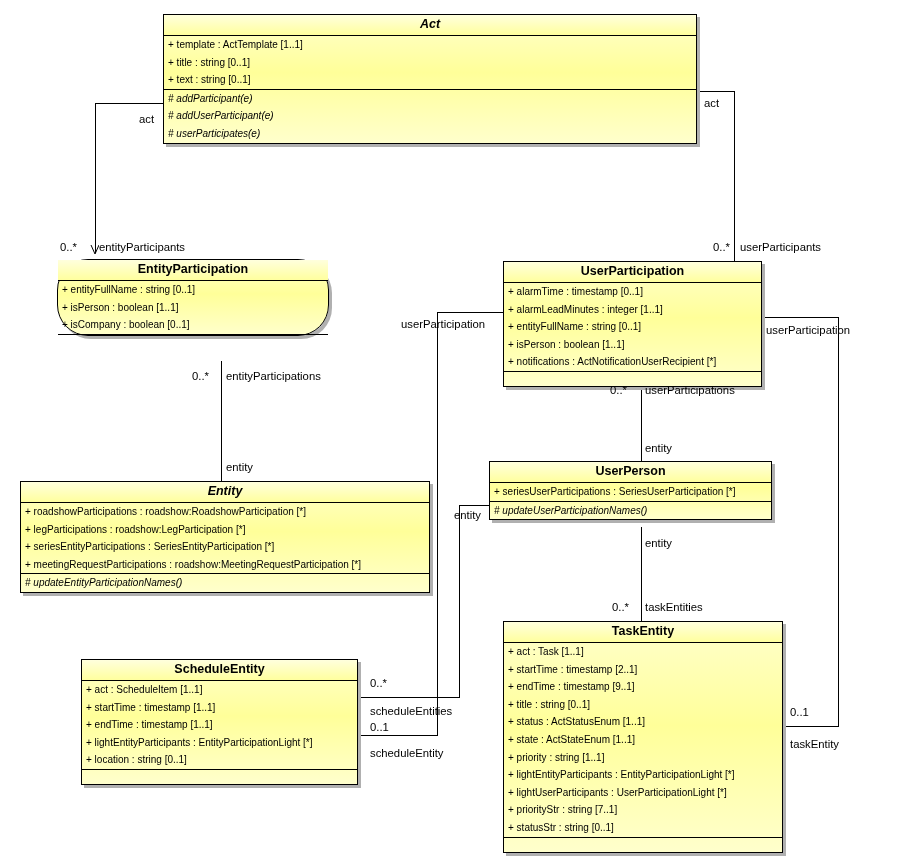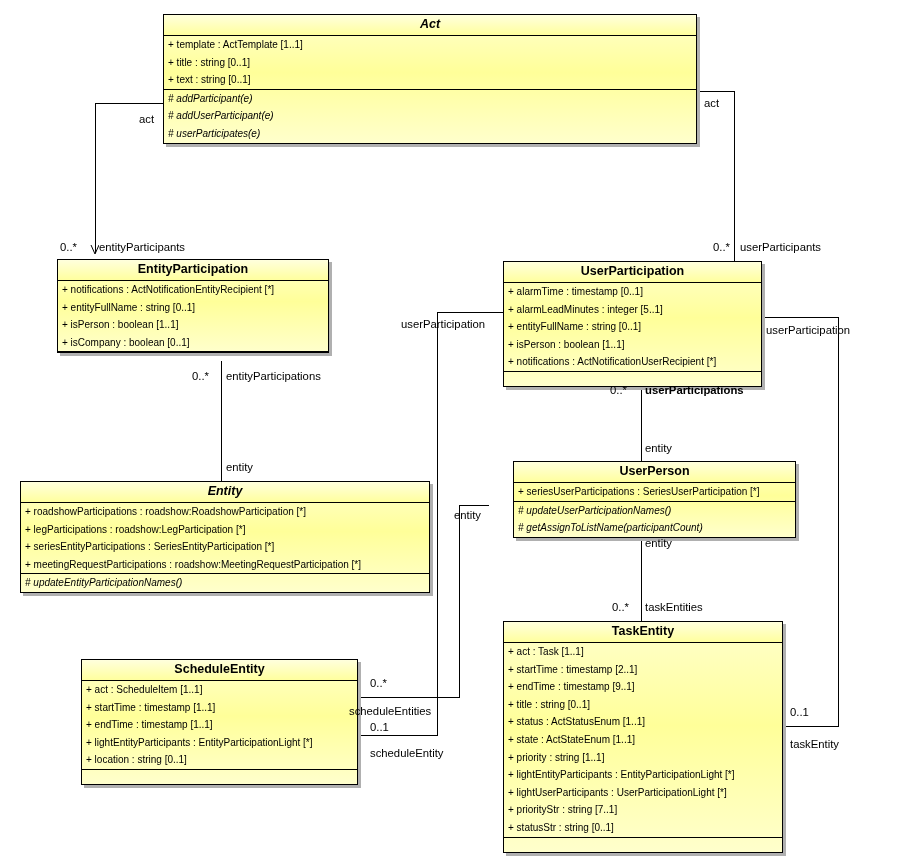--- a/index.html
+++ b/index.html
@@ -63,63 +63,61 @@
       <div class="feat">+ title : string [0..1]</div>
       <div class="feat">+ text : string [0..1]</div>
     </div>
     <div class="compartment last">
       <div class="feat"># addParticipant(e)</div>
       <div class="feat"># addUserParticipant(e)</div>
       <div class="feat"># userParticipates(e)</div>
     </div>
   </div>
 
-  <div class="uml" style="left:57px;top:259px;width:272px;">
+  <div class="uml" style="left:57px;top:259px;width:272px;border-radius:31px;">
     <div class="title">EntityParticipation</div>
     <div class="compartment">
-      <div class="feat">+ notifications : ActNotificationEntityRecipient [*]</div>
       <div class="feat">+ entityFullName : string [0..1]</div>
       <div class="feat">+ isPerson : boolean [1..1]</div>
       <div class="feat">+ isCompany : boolean [0..1]</div>
     </div>
   </div>
 
   <div class="uml" style="left:503px;top:261px;width:259px;">
     <div class="title">UserParticipation</div>
     <div class="compartment">
       <div class="feat">+ alarmTime : timestamp [0..1]</div>
-      <div class="feat">+ alarmLeadMinutes : integer [5..1]</div>
+      <div class="feat">+ alarmLeadMinutes : integer [1..1]</div>
       <div class="feat">+ entityFullName : string [0..1]</div>
       <div class="feat">+ isPerson : boolean [1..1]</div>
       <div class="feat">+ notifications : ActNotificationUserRecipient [*]</div>
     </div>
     <div class="compartment last empty"></div>
   </div>
 
   <div class="uml" style="left:20px;top:481px;width:410px;">
     <div class="title abstract">Entity</div>
     <div class="compartment">
       <div class="feat">+ roadshowParticipations : roadshow:RoadshowParticipation [*]</div>
       <div class="feat">+ legParticipations : roadshow:LegParticipation [*]</div>
       <div class="feat">+ seriesEntityParticipations : SeriesEntityParticipation [*]</div>
       <div class="feat">+ meetingRequestParticipations : roadshow:MeetingRequestParticipation [*]</div>
     </div>
     <div class="compartment last">
       <div class="feat"># updateEntityParticipationNames()</div>
     </div>
   </div>
 
-  <div class="uml" style="left:489px;top:461px;width:283px;margin-left:24px;">
+  <div class="uml" style="left:489px;top:461px;width:283px;">
     <div class="title">UserPerson</div>
     <div class="compartment">
       <div class="feat">+ seriesUserParticipations : SeriesUserParticipation [*]</div>
     </div>
     <div class="compartment last">
       <div class="feat"># updateUserParticipationNames()</div>
-      <div class="feat"># getAssignToListName(participantCount)</div>
     </div>
   </div>
 
   <div class="uml" style="left:81px;top:659px;width:277px;">
     <div class="title">ScheduleEntity</div>
     <div class="compartment">
       <div class="feat">+ act : ScheduleItem [1..1]</div>
       <div class="feat">+ startTime : timestamp [1..1]</div>
       <div class="feat">+ endTime : timestamp [1..1]</div>
       <div class="feat">+ lightEntityParticipants : EntityParticipationLight [*]</div>
@@ -153,32 +151,32 @@
   <div class="edgelabel" style="left:99px;top:241px;">entityParticipants</div>
 
   <div class="edgelabel" style="left:713px;top:241px;">0..*</div>
   <div class="edgelabel" style="left:740px;top:241px;">userParticipants</div>
 
   <div class="edgelabel" style="left:192px;top:370px;">0..*</div>
   <div class="edgelabel" style="left:226px;top:370px;">entityParticipations</div>
   <div class="edgelabel" style="left:226px;top:461px;">entity</div>
 
   <div class="edgelabel" style="left:610px;top:384px;">0..*</div>
-  <div class="edgelabel" style="left:645px;top:384px;font-weight:bold;">userParticipations</div>
+  <div class="edgelabel" style="left:645px;top:384px;">userParticipations</div>
   <div class="edgelabel" style="left:645px;top:442px;">entity</div>
 
   <div class="edgelabel" style="left:645px;top:537px;">entity</div>
   <div class="edgelabel" style="left:612px;top:601px;">0..*</div>
   <div class="edgelabel" style="left:645px;top:601px;">taskEntities</div>
 
   <div class="edgelabel" style="left:401px;top:318px;">userParticipation</div>
   <div class="edgelabel" style="left:454px;top:509px;">entity</div>
 
   <div class="edgelabel" style="left:370px;top:677px;">0..*</div>
-  <div class="edgelabel" style="left:349px;top:705px;">scheduleEntities</div>
+  <div class="edgelabel" style="left:370px;top:705px;">scheduleEntities</div>
   <div class="edgelabel" style="left:370px;top:721px;">0..1</div>
   <div class="edgelabel" style="left:370px;top:747px;">scheduleEntity</div>
 
   <div class="edgelabel" style="left:766px;top:324px;">userParticipation</div>
   <div class="edgelabel" style="left:790px;top:706px;">0..1</div>
   <div class="edgelabel" style="left:790px;top:738px;">taskEntity</div>
 
 </div>
 
 </body></html>

